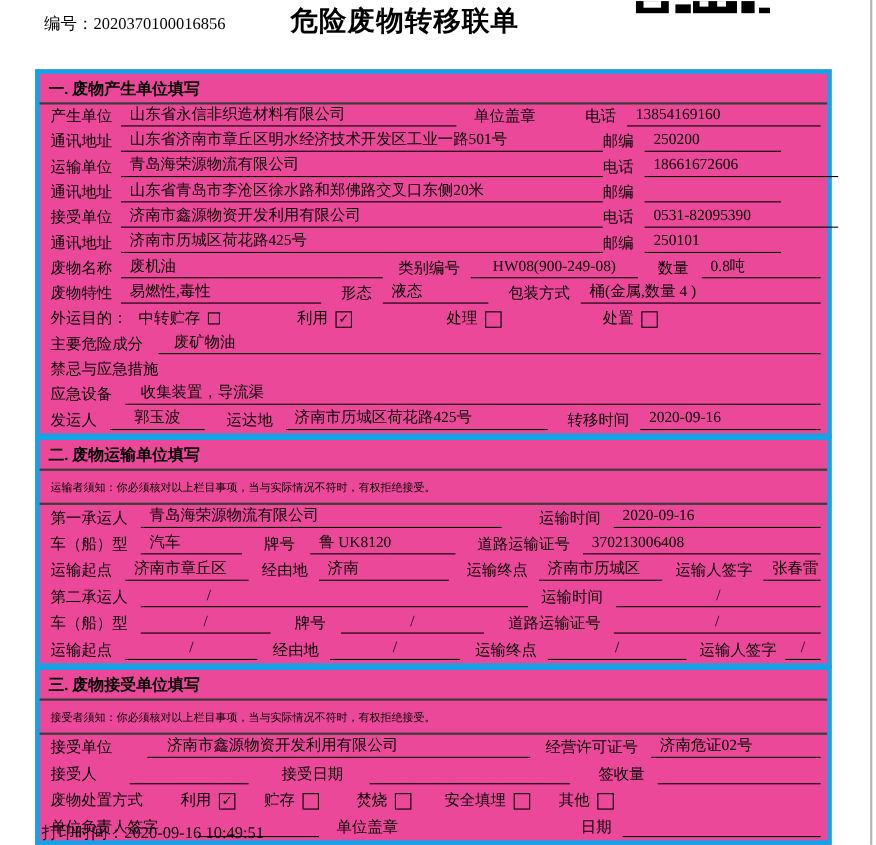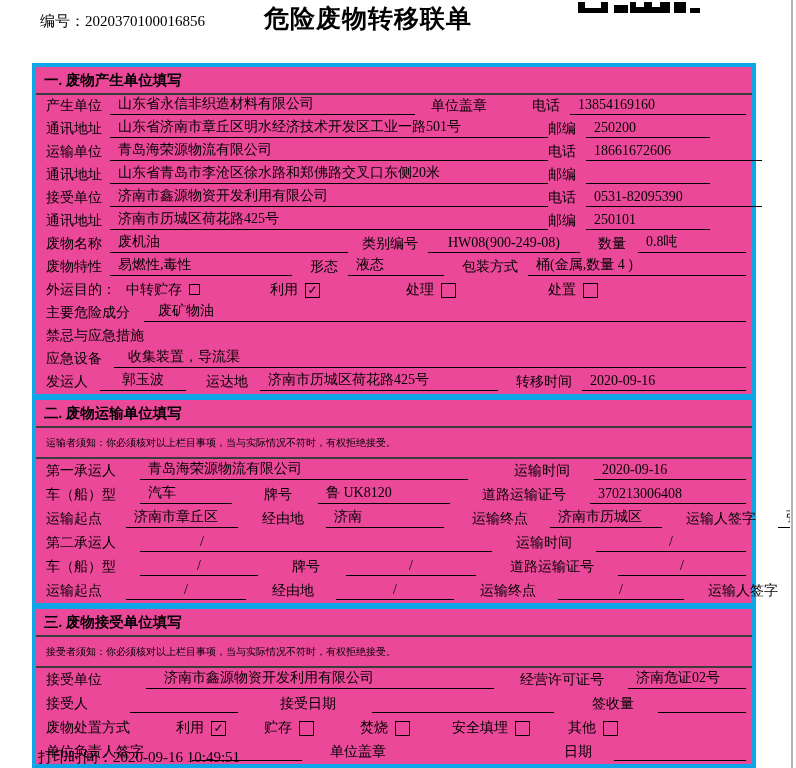--- a/index.html
+++ b/index.html
@@ -13,21 +13,21 @@
   .serial{position:absolute;left:40px;top:12px;font-size:15px;}
   .doc-title{position:absolute;left:0;right:60px;top:2px;text-align:center;font-size:25px;font-weight:bold;letter-spacing:1px;}
   .qr{position:absolute;left:578px;top:0;}
   
   .form{position:absolute;left:32px;top:63px;width:724px;box-sizing:border-box;}
   .sec{border:4px solid #0ea5e9;box-sizing:border-box;background:#ec4899;}
   .sec + .sec{margin-top:-2px;}
   .sec-h{font-weight:bold;font-size:14.5px;padding:4px 8px 3px 8px;border-bottom:2px solid #3c3c3c;}
   .note{font-size:10px;padding:8px 8px 7px 10px;border-bottom:2px solid #3c3c3c;}
   .row{display:flex;align-items:flex-end;height:23px;font-size:14px;padding:0 6px 3px 10px;box-sizing:border-box;}
-  .row2{height:24px;gap:12px;}
+  .row2{height:24px;}
   .lbl{white-space:nowrap;flex:none;}
   .u{border-bottom:1px solid #000;display:flex;align-items:flex-end;padding:0 4px 1px 8px;white-space:nowrap;box-sizing:border-box;overflow:hidden;flex:none;}
   .u.center{justify-content:center;padding-left:4px;}
   .grow{flex:1 1 auto;}
   .sp{flex:1 1 auto;}
   .cb{display:inline-block;width:13px;height:13px;border:1px solid #000;font-size:12px;line-height:13px;text-align:center;margin-left:7px;flex:none;vertical-align:-1px;}
   .cb.small{width:9px;height:9px;margin-bottom:1px;}
   .opt{display:flex;align-items:center;flex:none;}
   .print-line{position:absolute;left:38px;top:748px;font-size:15px;}
 </style>

